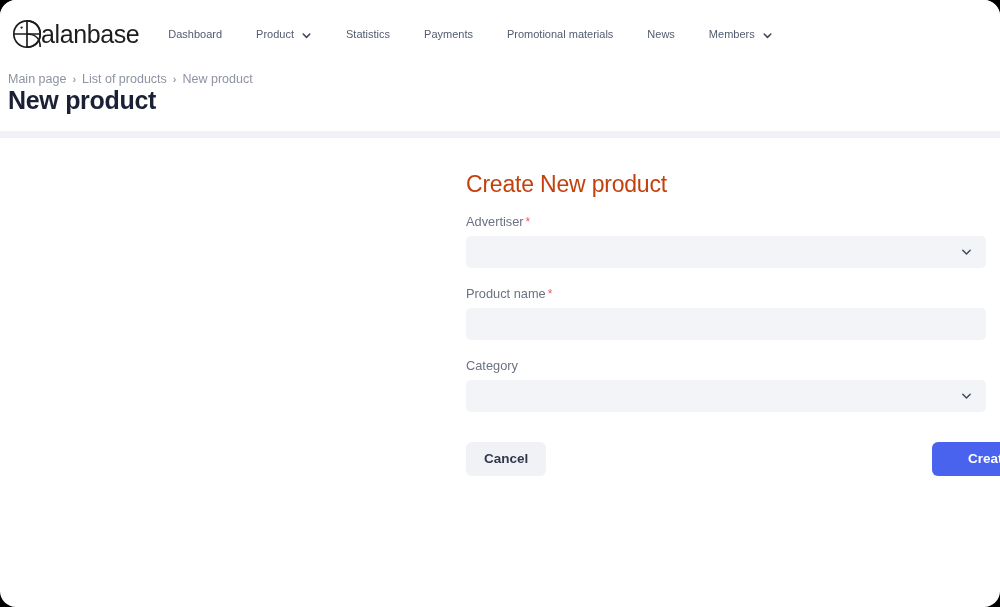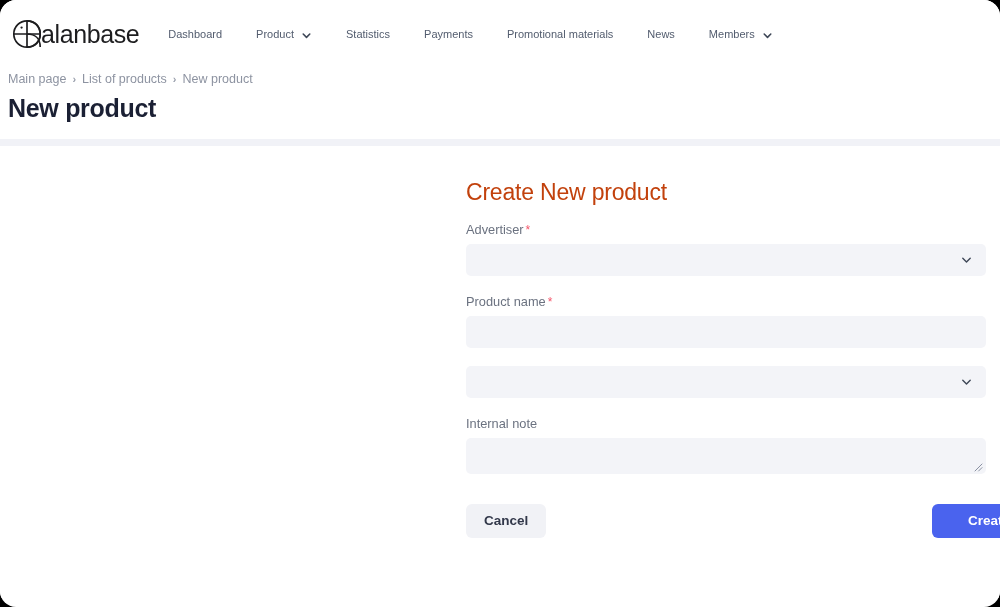--- a/index.html
+++ b/index.html
@@ -88,21 +88,21 @@
     background: #ffffff;
     padding: 4px 0 16px 8px;
   }
 
   .breadcrumb {
     display: flex;
     align-items: center;
     gap: 6px;
     font-size: 12.5px;
     color: #8d93a1;
-    margin-bottom: 8px;
+    margin-bottom: 0;
   }
   .crumb { cursor: pointer; white-space: nowrap; }
   .crumb.current { cursor: default; }
   .crumb-sep {
     font-size: 11px;
     font-weight: 700;
     color: #9aa0ad;
     line-height: 1;
     display: inline-block;
   }
@@ -337,41 +337,31 @@
       </div>
 
       <div class="field">
         <label class="field-label"><span>Product name</span><span class="req" style="color: rgb(244, 86, 106);">*</span></label>
         <div class="control">
           <input class="input-box" type="text" value="" style="background: rgb(243, 244, 248);">
         </div>
       </div>
 
       <div class="field">
+        <label class="field-label"><span>Category</span></label>
         <div class="control">
           <input class="input-box" type="text" readonly="" value="" style="background: rgb(243, 244, 248);">
           <span class="select-chev">
             <svg viewBox="0 0 14 14" xmlns="http://www.w3.org/2000/svg">
               <path d="M3 5.2 L7 9.2 L11 5.2" fill="none" stroke="#3d4656" stroke-width="1.5" stroke-linecap="round" stroke-linejoin="round"></path>
             </svg>
           </span>
         </div>
       </div>
 
-      <div class="field">
-        <label class="field-label"><span>Internal note</span></label>
-        <div class="control">
-          <textarea class="textarea-box" style="background: rgb(243, 244, 248);"></textarea>
-          <span class="resize-grip">
-            <svg viewBox="0 0 11 11" xmlns="http://www.w3.org/2000/svg">
-              <path d="M10 3 L3 10 M10 6.6 L6.6 10" stroke="#7d8496" stroke-width="0.9" stroke-linecap="round"></path>
-            </svg>
-          </span>
-        </div>
-      </div>
 
       <div class="actions">
         <button class="btn btn-cancel" style="background: rgb(241, 242, 246);">Cancel</button>
         <button class="btn btn-create" style="background: rgb(74, 99, 238);">Create</button>
       </div>
 
     </div>
   </div>
 
 </div>

